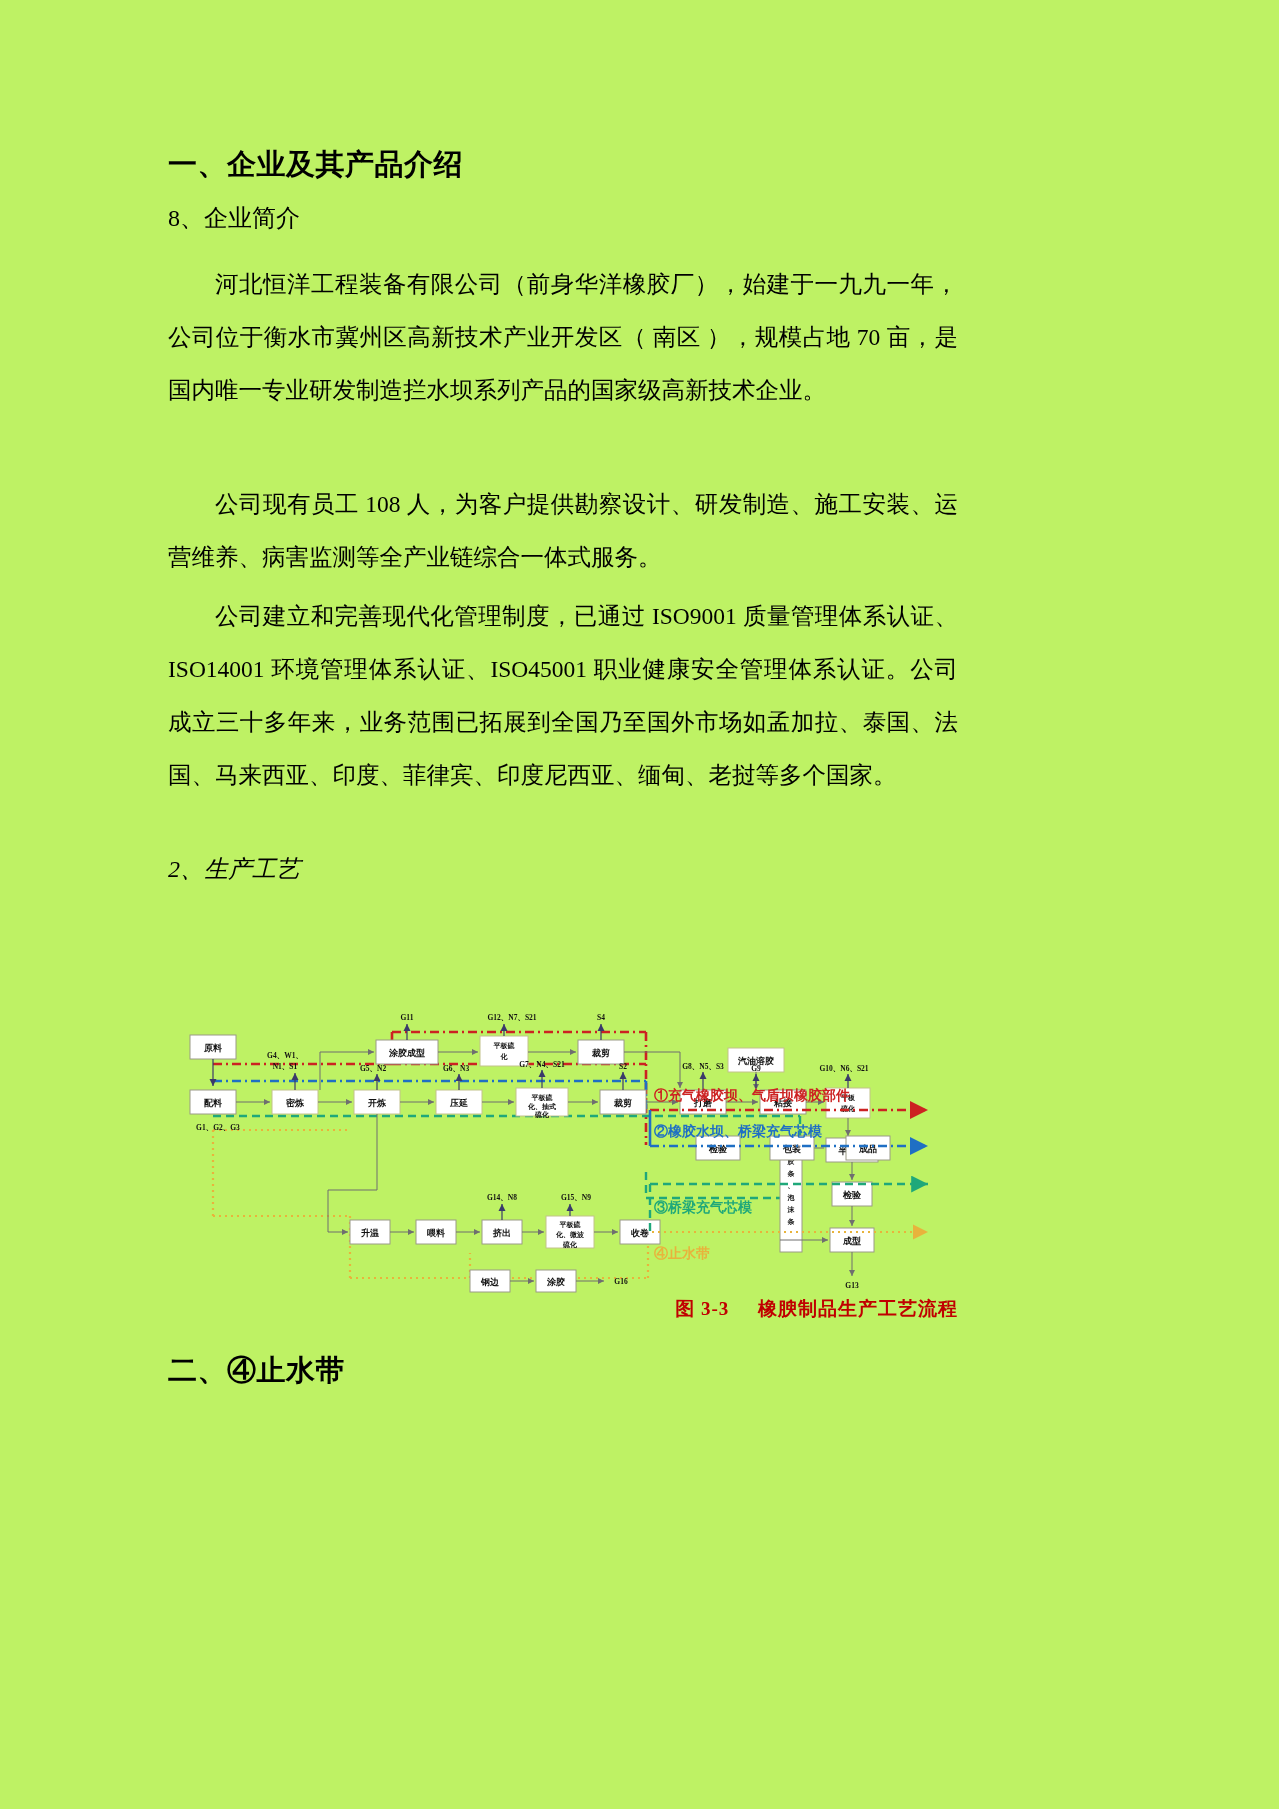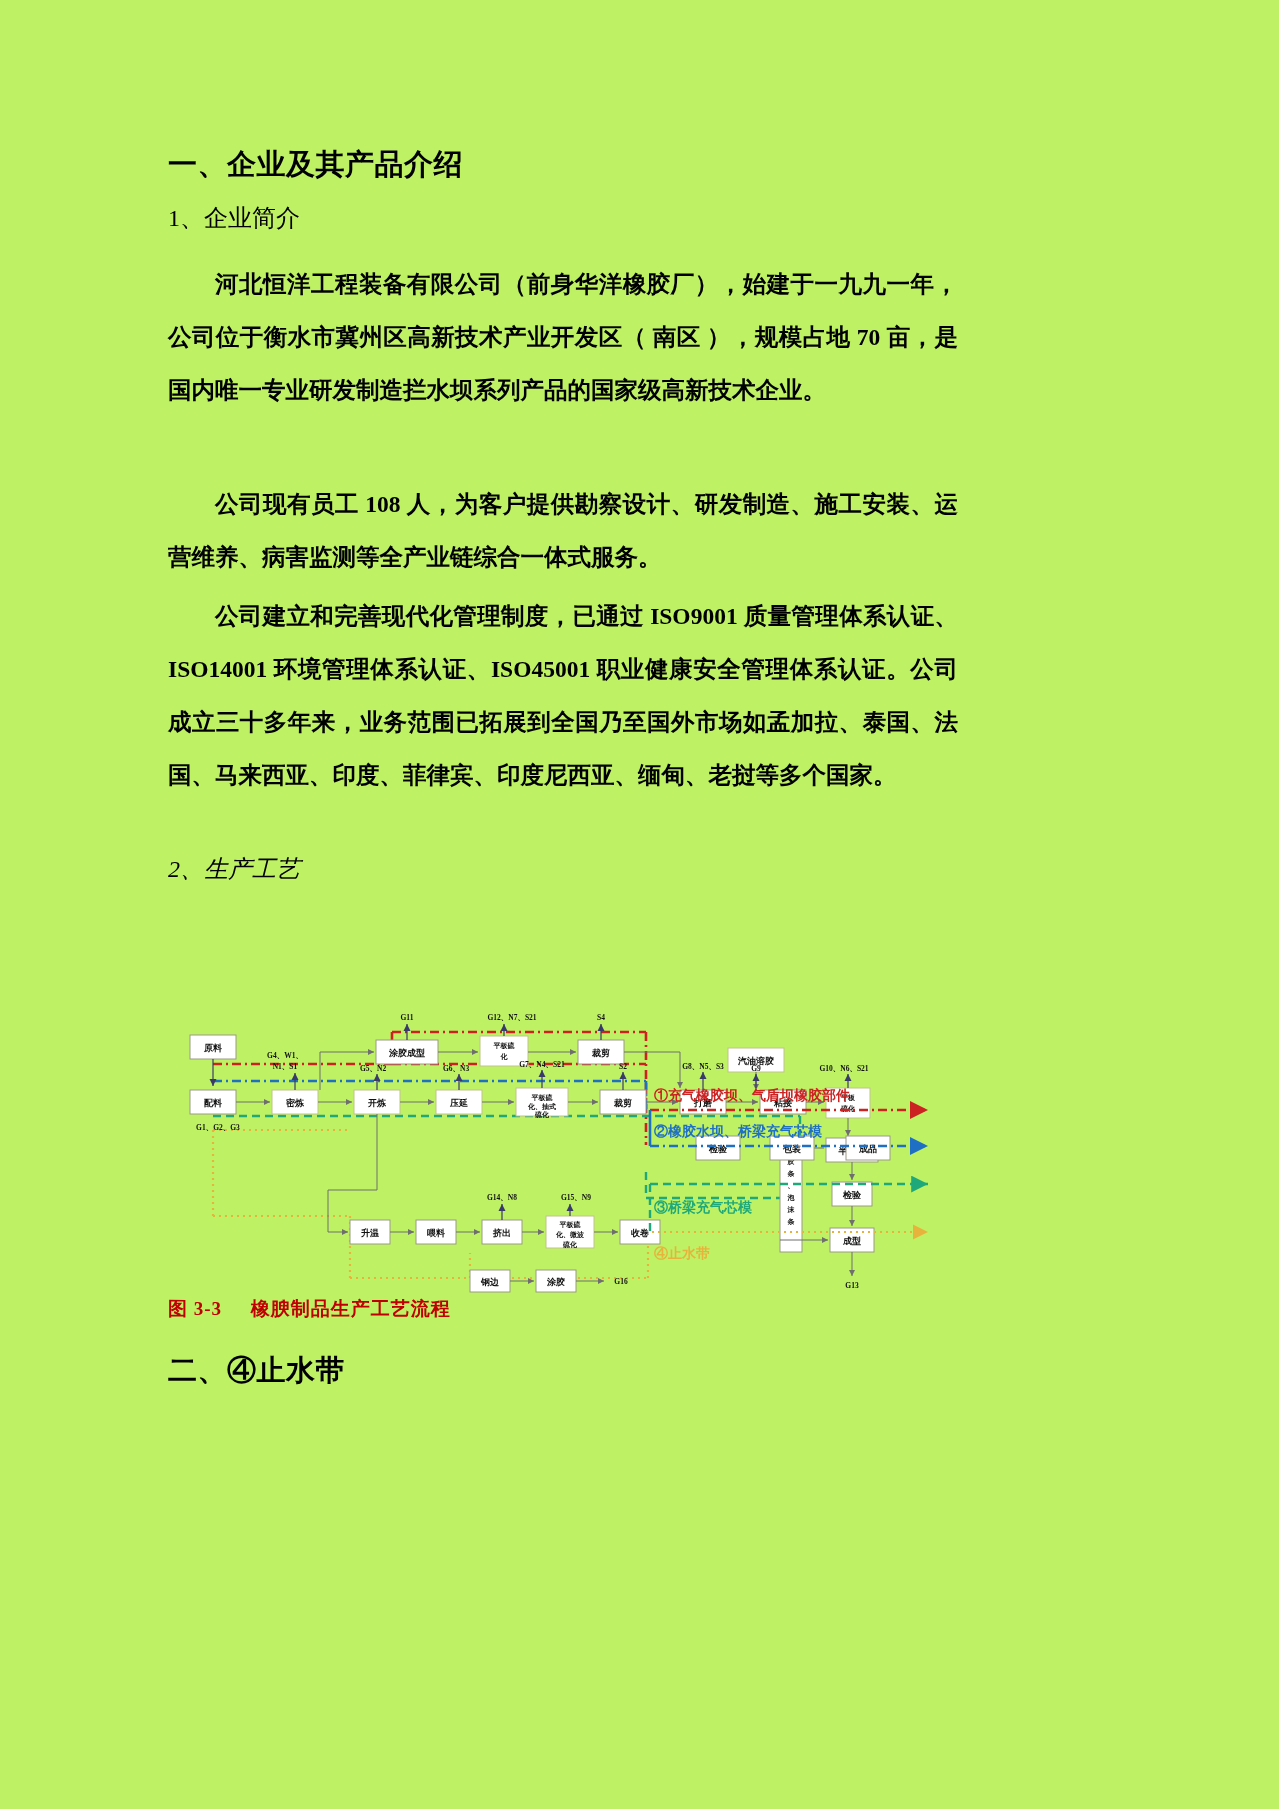--- a/index.html
+++ b/index.html
@@ -44,57 +44,56 @@
   .sub-2 { top: 853px; left: 0; font-style: italic; }
   .para {
     position: absolute;
     left: 0;
     width: 790px;
     font-size: 23.5px;
     line-height: 53px;
     text-align: justify;
     text-justify: inter-character;
     margin: 0;
-    font-weight: bold;
   }
   .para.indent { text-indent: 2em; }
   .p1 { top: 258px; }
   .p2 { top: 478px; }
   .p3 { top: 590px; }
 
   
   .figure {
     position: absolute;
     top: 940px;
     left: 12px;
     width: 770px;
     height: 400px;
   }
   .figure svg { display: block; }
   .fig-caption {
     position: absolute;
     top: 1296px;
     left: 0;
     width: 790px;
-    text-align: left;
+    text-align: right;
     color: #c00000;
     font-weight: bold;
     font-size: 19px;
     letter-spacing: 1px;
   }
 </style>
 </head>
 <body>
 
 <div class="page">
   <div class="content">
 
     <h1 class="doc-heading heading-1">一、企业及其产品介绍</h1>
 
-    <p class="subheading sub-1">1、企业简介</p>
+    <p class="subheading sub-1">8、企业简介</p>
 
     <p class="para indent p1">河北恒洋工程装备有限公司（前身华洋橡胶厂），始建于一九九一年，公司位于衡水市冀州区高新技术产业开发区（ 南区 ），规模占地 70 亩，是国内唯一专业研发制造拦水坝系列产品的国家级高新技术企业。</p>
 
     <p class="para indent p2">公司现有员工 108 人，为客户提供勘察设计、研发制造、施工安装、运营维养、病害监测等全产业链综合一体式服务。</p>
 
     <p class="para indent p3">公司建立和完善现代化管理制度，已通过 ISO9001 质量管理体系认证、ISO14001 环境管理体系认证、ISO45001 职业健康安全管理体系认证。公司成立三十多年来，业务范围已拓展到全国乃至国外市场如孟加拉、泰国、法国、马来西亚、印度、菲律宾、印度尼西亚、缅甸、老挝等多个国家。</p>
 
     <p class="subheading sub-2">2、生产工艺</p>
 
     <div class="figure">

